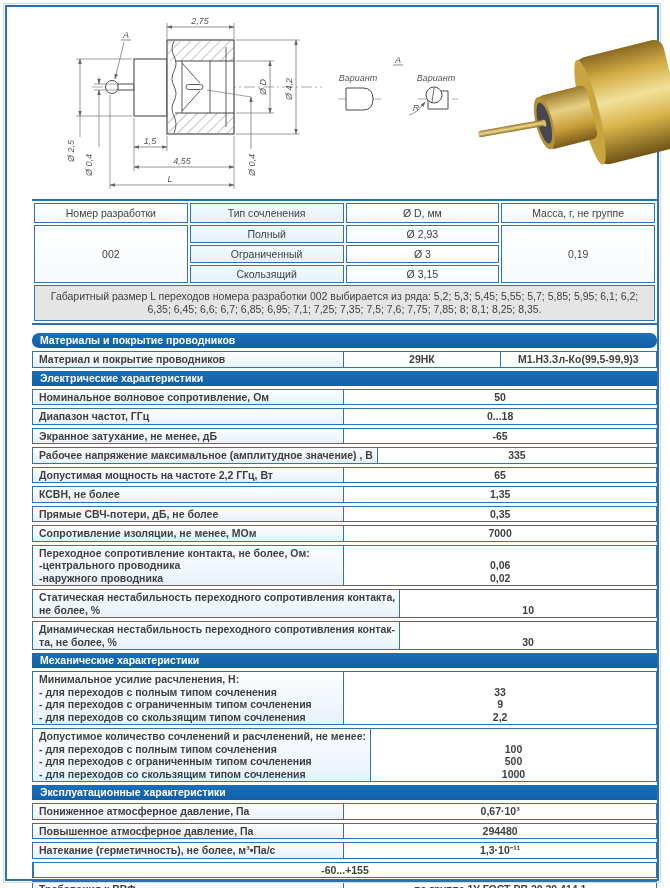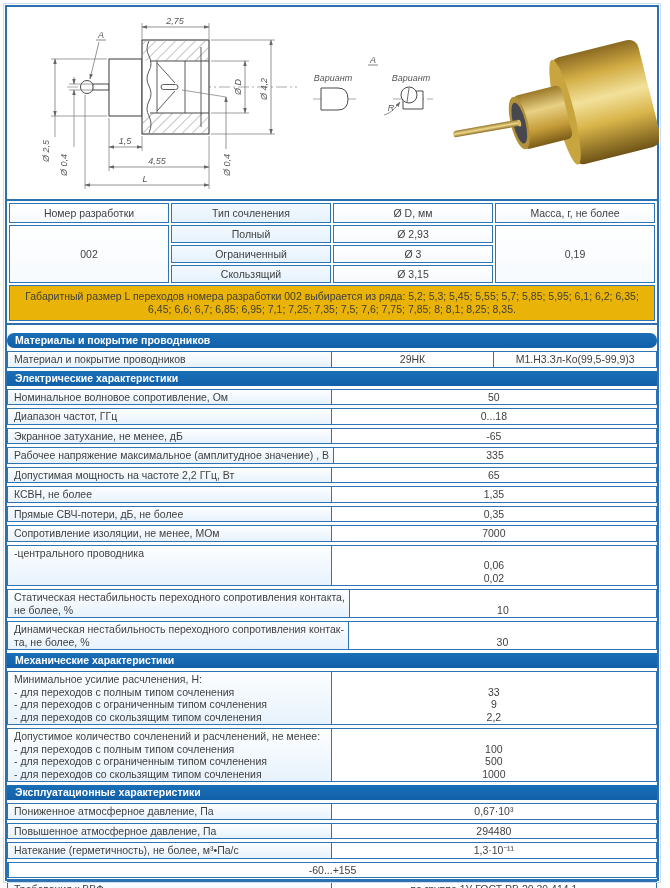--- a/index.html
+++ b/index.html
@@ -1,47 +1,47 @@
 <!DOCTYPE html>
 <html><head>
 <meta charset="utf-8">
 <style>
   html,body{margin:0;padding:0;background:#fff;}
   body{width:670px;height:888px;position:relative;overflow:hidden;
        font-family:"Liberation Sans",sans-serif;color:#3f3f3f;}
   .frame{position:absolute;left:5px;top:5px;width:654px;height:876px;
          border:2px solid #2c70b0;outline:1px solid #c9ddf1;outline-offset:1px;
-         box-sizing:border-box;background:#fff;}
+         box-sizing:border-box;background:#fff;padding-left:25px;}
   
   .draw-area{position:relative;width:100%;height:192px;}
   .draw-area svg{display:block;}
   .dim{font-style:italic;font-size:9px;fill:#555;}
   .vlabel{font-style:italic;font-size:9px;fill:#555;}
   
   .t1wrap{border-top:2px solid #2c70b0;border-bottom:2px solid #2c70b0;}
   table.t1{width:100%;border-collapse:separate;border-spacing:2px;table-layout:fixed;}
   table.t1 th,table.t1 td{border:1px solid #2e74b5;font-weight:normal;font-size:10.5px;
        text-align:center;vertical-align:middle;padding:1px 2px;
        background:linear-gradient(180deg,#ffffff,#f6fafd);margin-left:32px;}
   table.t1 th{height:16px;}
   table.t1 td{height:14px;}
   table.t1 .tint{background:linear-gradient(180deg,#f3f9fe,#e5f2fc);}
-  table.t1 td.note{height:30px;line-height:13px;padding:2px 14px;background:#eab308;}
+  table.t1 td.note{height:30px;line-height:13px;padding:2px 14px;background:#e5e5e5;}
   
   .spec{margin-top:8px;}
   .sbar{margin-top:3px;background:linear-gradient(180deg,#1a6fb6,#1160a9);color:#fff;
         font-weight:bold;font-size:10.5px;height:15px;line-height:15px;padding-left:8px;}
   .sbar:first-child{margin-top:0;border-radius:7px;}
   .srow{display:flex;border:1px solid #2e74b5;margin-top:3px;background:#fff;box-sizing:border-box;}
   .slabel{flex:0 0 49.8%;box-sizing:border-box;padding:1px 4px 1px 6px;
           background:linear-gradient(180deg,#fdfeff,#e7f2fc);}
   .svalue{flex:1;box-sizing:border-box;border-left:1px solid #2e74b5;text-align:center;
           padding:1px 0;display:flex;flex-direction:column;justify-content:flex-start;}
   .line{font-size:10.5px;line-height:12.5px;min-height:12.5px;white-space:nowrap;
-        overflow:hidden;text-overflow:clip;}
+        overflow:hidden;text-overflow:clip;font-weight:bold;}
 </style>
 </head>
 <body>
 
 <div class="frame">
 
   <div class="draw-area">
     <svg width="652" height="192" viewBox="8 8 652 192">
       <defs>
         <marker id="ar" viewBox="0 0 10 10" refX="9" refY="5" markerWidth="8" markerHeight="8" orient="auto-start-reverse">
@@ -170,21 +170,21 @@
     </svg>
   </div>
 
   <div class="t1wrap">
     <table class="t1">
       <tbody>
           <tr>
         <th>Номер разработки</th>
         <th class="tint">Тип сочленения</th>
         <th>Ø D, мм</th>
-        <th>Масса, г, не более</th>
+        <th>Масса, г, не группе</th>
       </tr>
       <tr>
         <td rowspan="3">002</td>
         <td class="tint">Полный</td>
         <td>Ø 2,93</td>
         <td rowspan="3">0,19</td>
       </tr>
       <tr>
         <td class="tint">Ограниченный</td>
         <td>Ø 3</td>
@@ -273,21 +273,23 @@
       <div class="srow">
         <div class="slabel">
           <div class="line">Сопротивление изоляции, не менее, МОм</div>
         </div>
         <div class="svalue">
           <div class="line">7000</div>
         </div>
       </div>
       <div class="srow">
         <div class="slabel">
+          <div class="line">Переходное сопротивление контакта, не более, Ом:</div>
           <div class="line">-центрального проводника</div>
+          <div class="line">-наружного проводника</div>
         </div>
         <div class="svalue">
           <div class="line">&nbsp;</div>
           <div class="line">0,06</div>
           <div class="line">0,02</div>
         </div>
       </div>
       <div class="srow">
         <div class="slabel">
           <div class="line">Статическая нестабильность переходного сопротивления контакта,</div>

